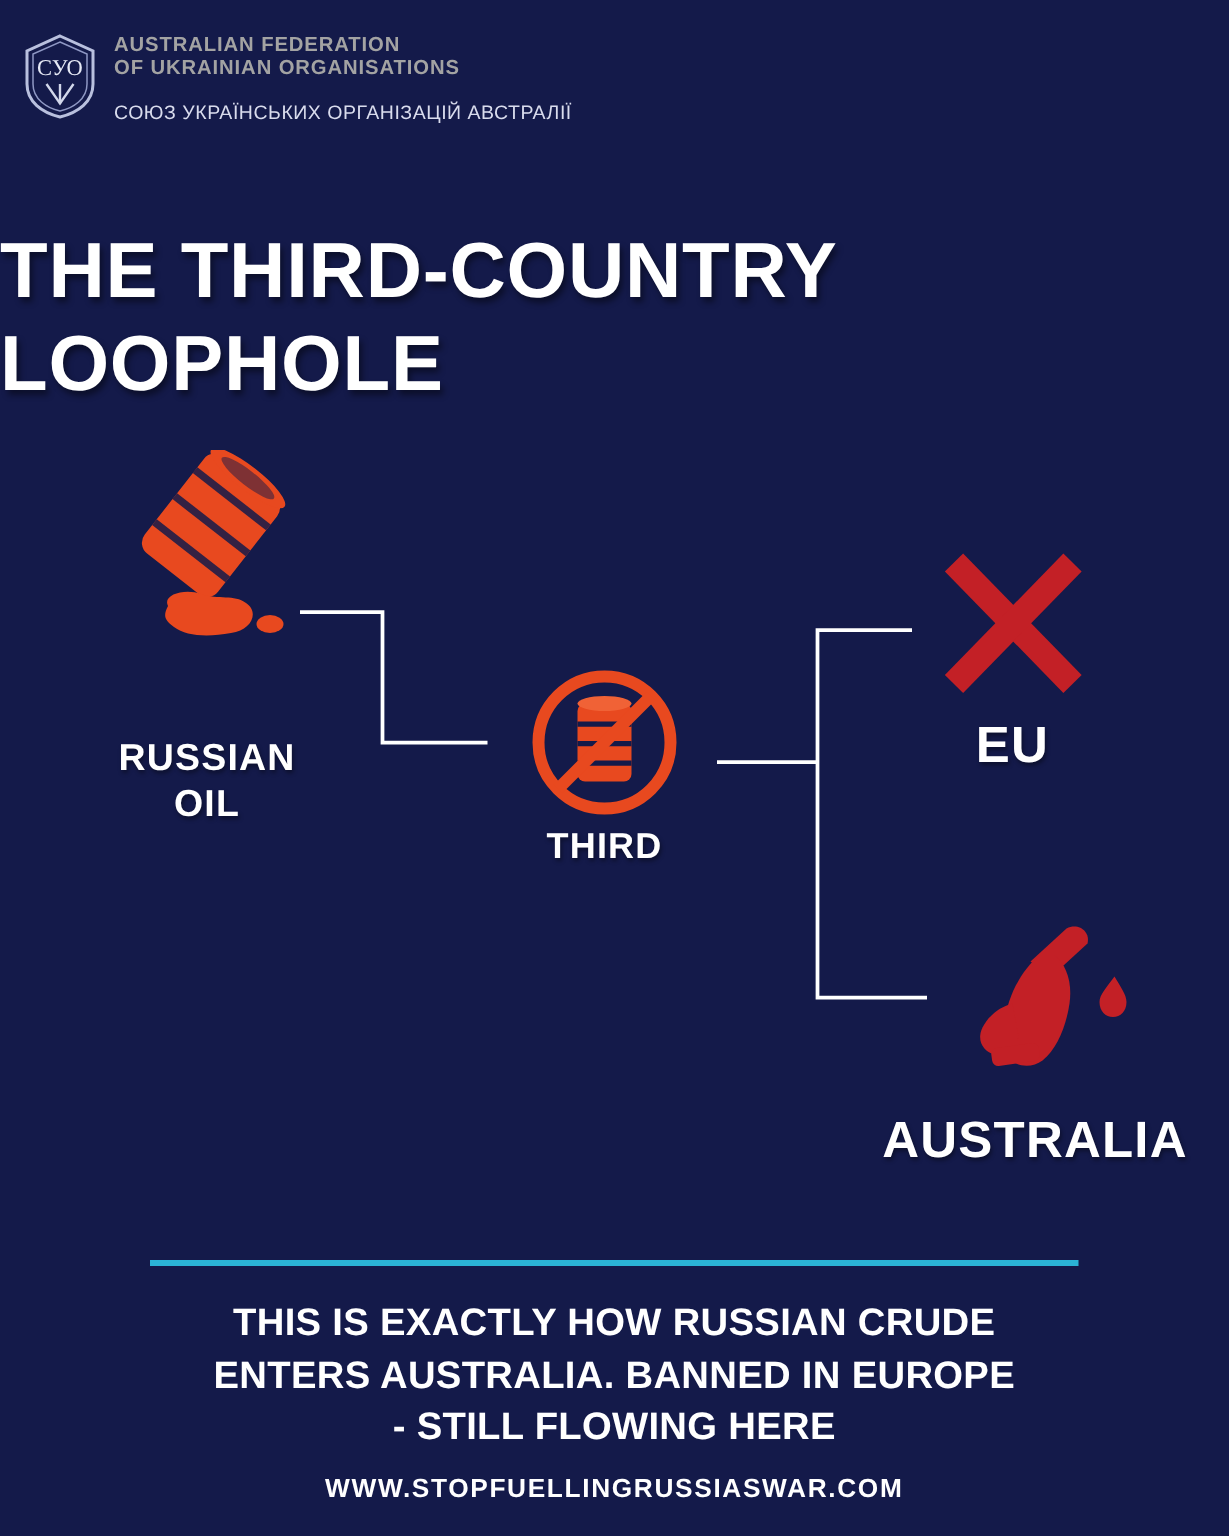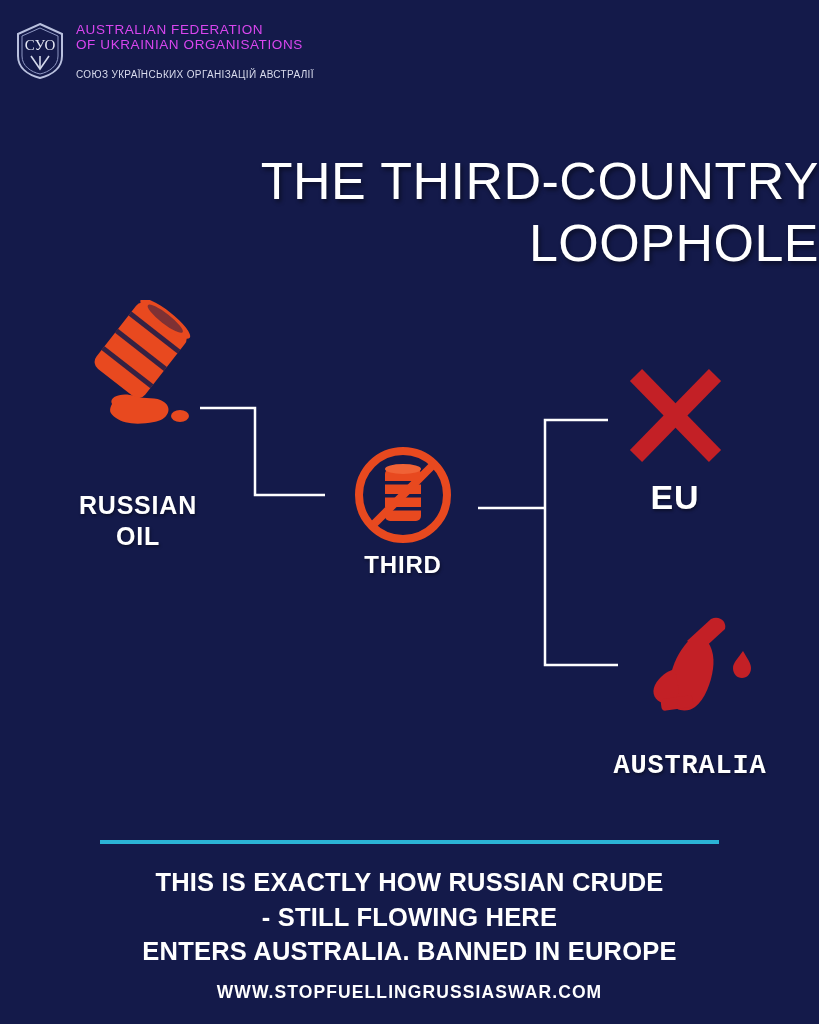--- a/index.html
+++ b/index.html
@@ -32,42 +32,42 @@
   }
   .logo-mark svg { display: block; }
   .logo-text {
     display: flex;
     flex-direction: column;
     justify-content: center;
     line-height: 1.12;
   }
   .logo-line1, .logo-line2 {
     font-size: 13.5px;
-    font-weight: normal;
+    font-weight: bold;
     letter-spacing: 0.6px;
-    color: #d946ef;
+    color: #a3a3a3;
     white-space: nowrap;
   }
   .logo-line3 {
-    font-size: 10px;
+    font-size: 13px;
     letter-spacing: 0.35px;
     color: #d9dced;
     margin-top: 16px;
     white-space: nowrap;
   }
 
   
   .title {
     position: absolute;
     top: 150px;
     left: 0;
     width: 819px;
-    text-align: right;
+    text-align: left;
     font-size: 52px;
-    font-weight: normal;
+    font-weight: bold;
     letter-spacing: 0.5px;
     line-height: 1.2;
     text-shadow: 2px 3px 4px rgba(0,0,0,0.45);
   }
 
   
   .diagram {
     position: absolute;
     top: 290px;
     left: 0;
@@ -99,21 +99,21 @@
   .node-third { left: 303px; top: 150px; width: 200px; }
   .node-third .icon { height: 110px; display:flex; align-items:center; justify-content:center; }
   .node-third .node-label { margin-top: 0; font-size: 24px; }
 
   .node-eu { left: 580px; top: 70px; width: 190px; }
   .node-eu .icon { height: 110px; display:flex; align-items:center; justify-content:center; }
   .node-eu .node-label { margin-top: 6px; font-size: 34px; font-weight: bold; }
 
   .node-australia { left: 560px; top: 320px; width: 260px; }
   .node-australia .icon { height: 110px; display:flex; align-items:center; justify-content:center; }
-  .node-australia .node-label { margin-top: 30px; font-size: 27px; font-family: Liberation Mono, monospace; }
+  .node-australia .node-label { margin-top: 19px; font-size: 34px; }
 
   
   .divider {
     position: absolute;
     left: 100px;
     top: 840px;
     width: 619px;
     height: 4px;
     background: #2bb3d6;
   }
@@ -236,17 +236,17 @@
       </svg>
     </div>
     <div class="node-label">AUSTRALIA</div>
   </div>
 </div>
 
 <div class="divider"></div>
 
 <div class="footer-caption">
   <div>THIS IS EXACTLY HOW RUSSIAN CRUDE</div>
+  <div>ENTERS AUSTRALIA. BANNED IN EUROPE</div>
   <div>- STILL FLOWING HERE</div>
-  <div>ENTERS AUSTRALIA. BANNED IN EUROPE</div>
 </div>
 
 <div class="footer-url">WWW.STOPFUELLINGRUSSIASWAR.COM</div>
 
 </body></html>

